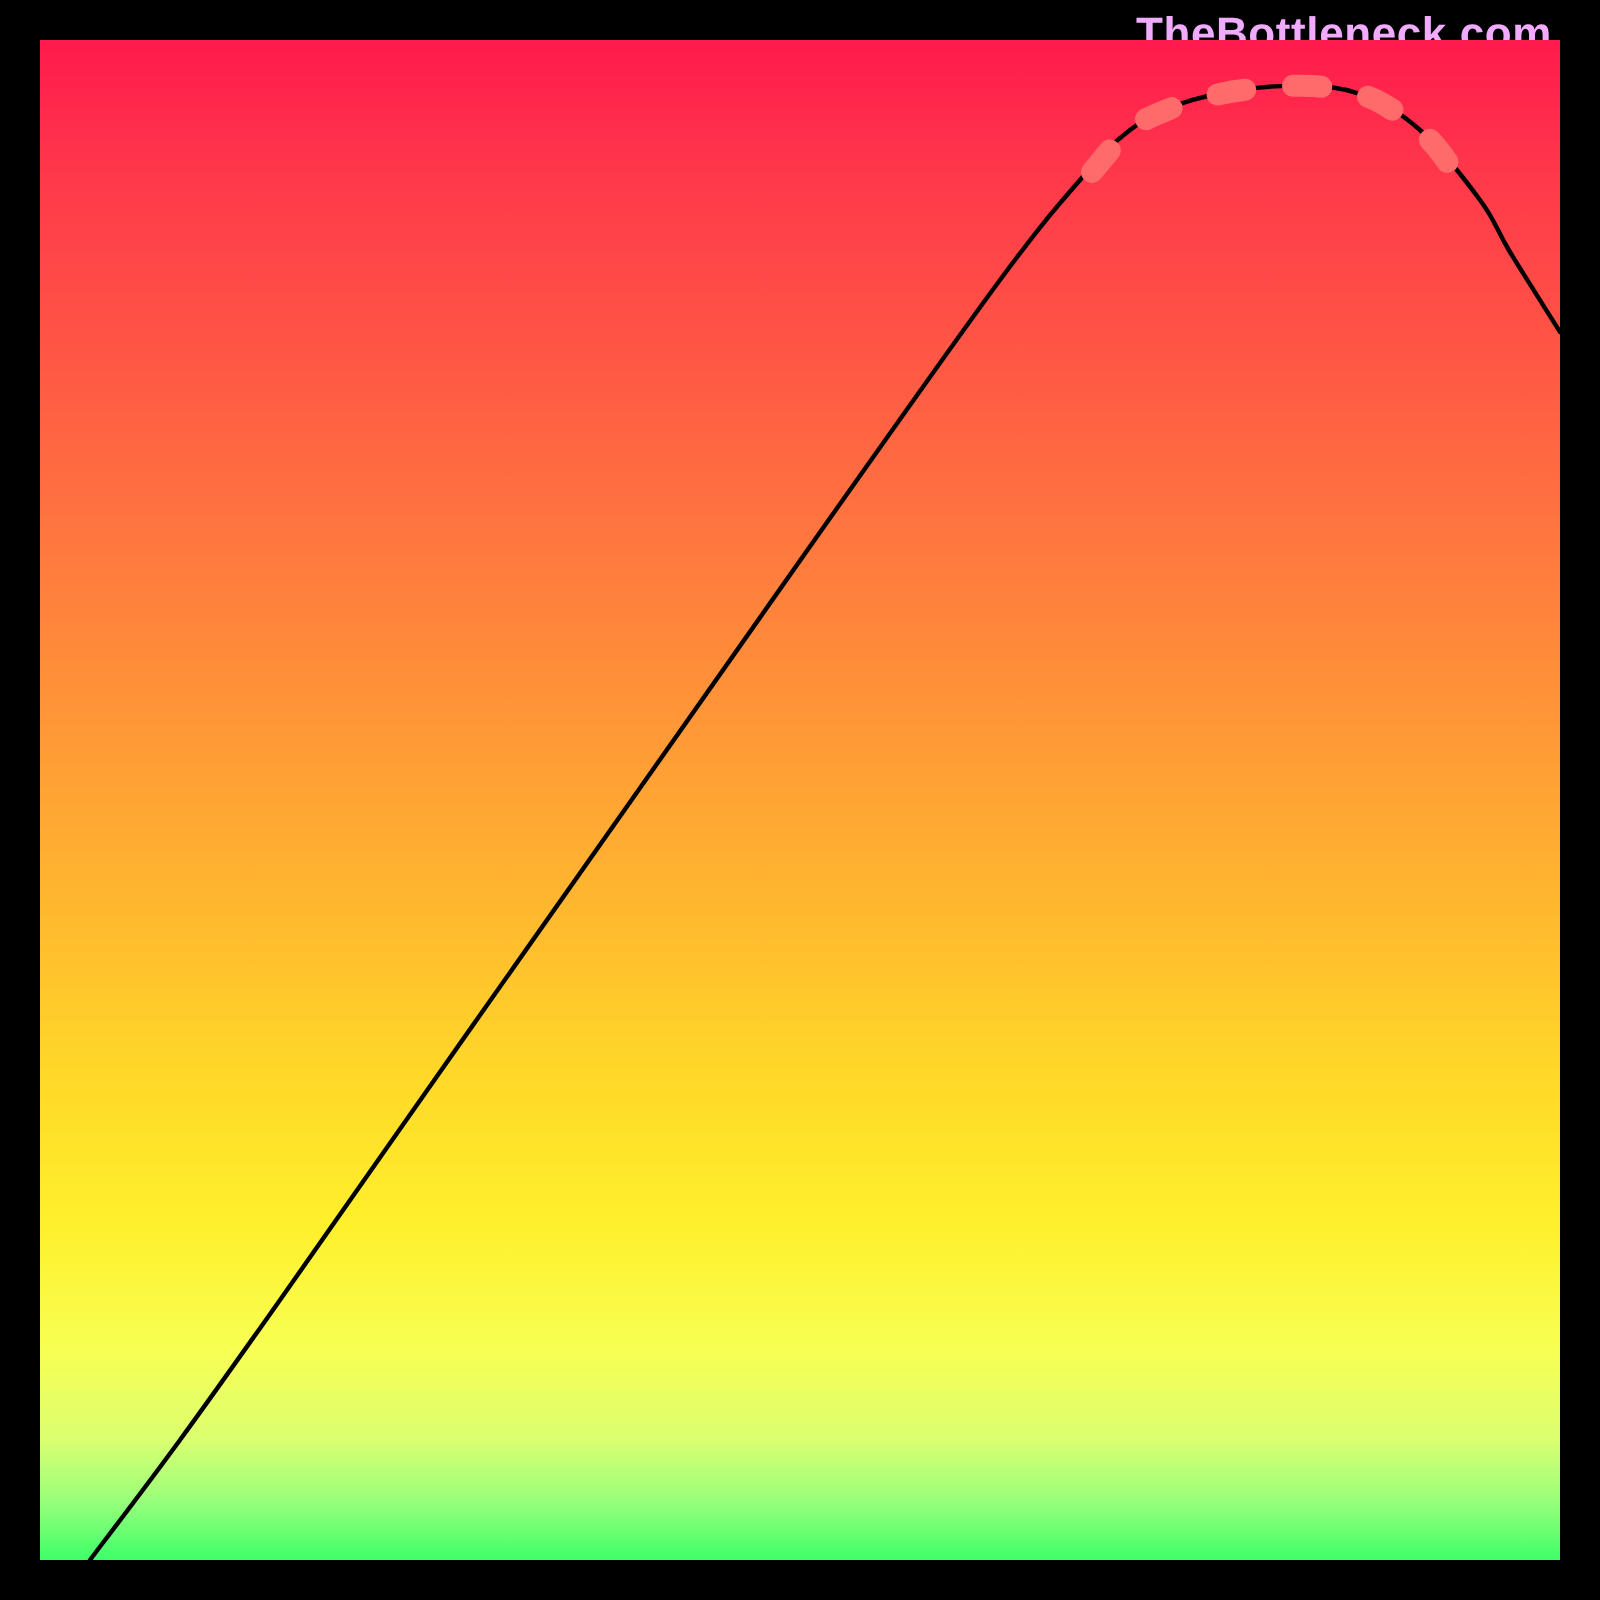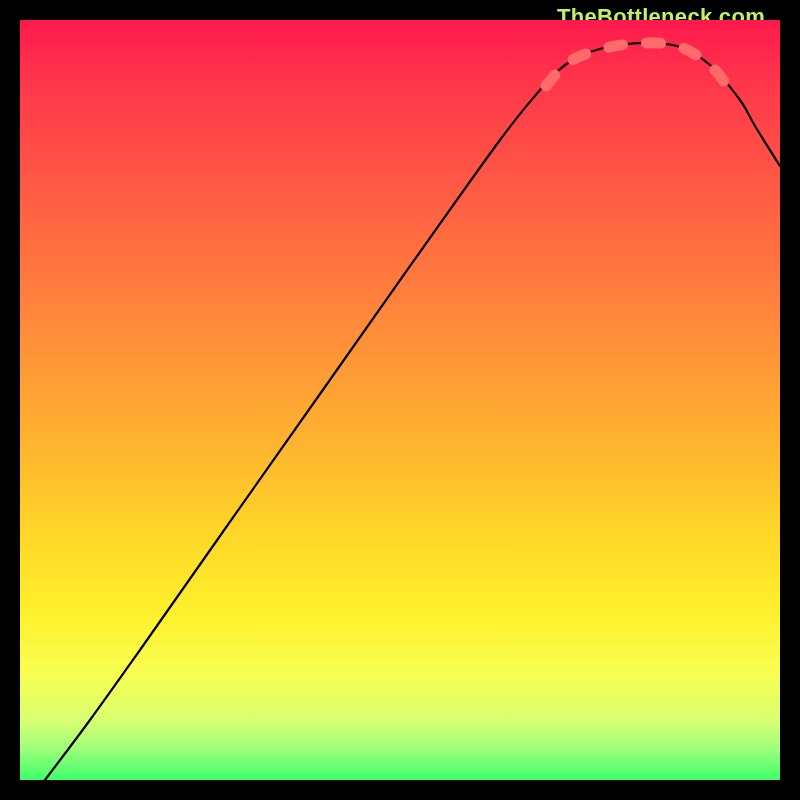--- a/index.html
+++ b/index.html
@@ -26,23 +26,23 @@
       #ffd828 68%,
       #fff02c 78%,
       #f8ff52 86%,
       #dbff70 92%,
       #9bff7a 96%,
       #3eff6a 100%);
   }
   .watermark {
     position: absolute;
     top: 4px;
-    right: 35px;
+    right: 24px;
     font: 600 22px Arial, Helvetica, sans-serif;
-    color: #bef264;
+    color: #f0abfc;
     letter-spacing: 0.3px;
   }
   svg.curve {
     position: absolute;
     inset: 0;
     width: 100%;
     height: 100%;
   }
   .curve-stroke {
     fill: none;

